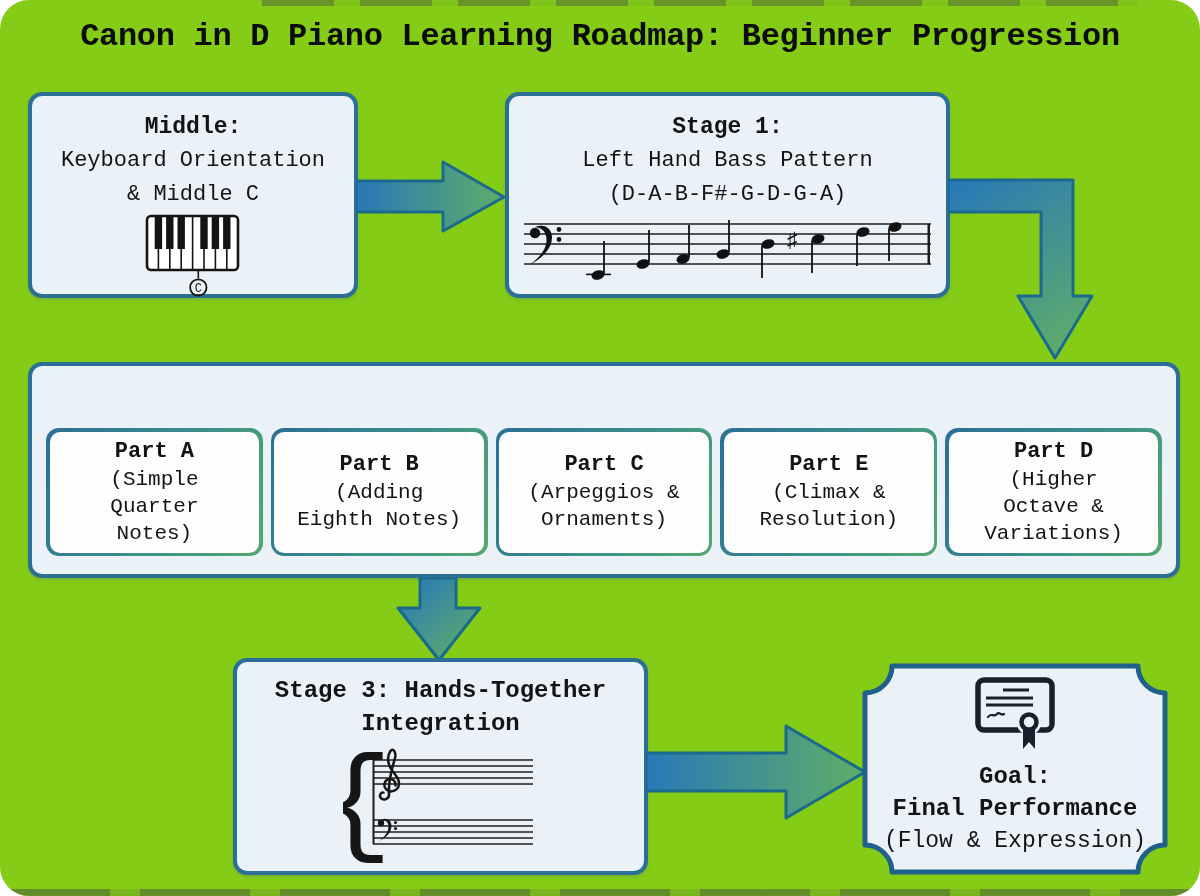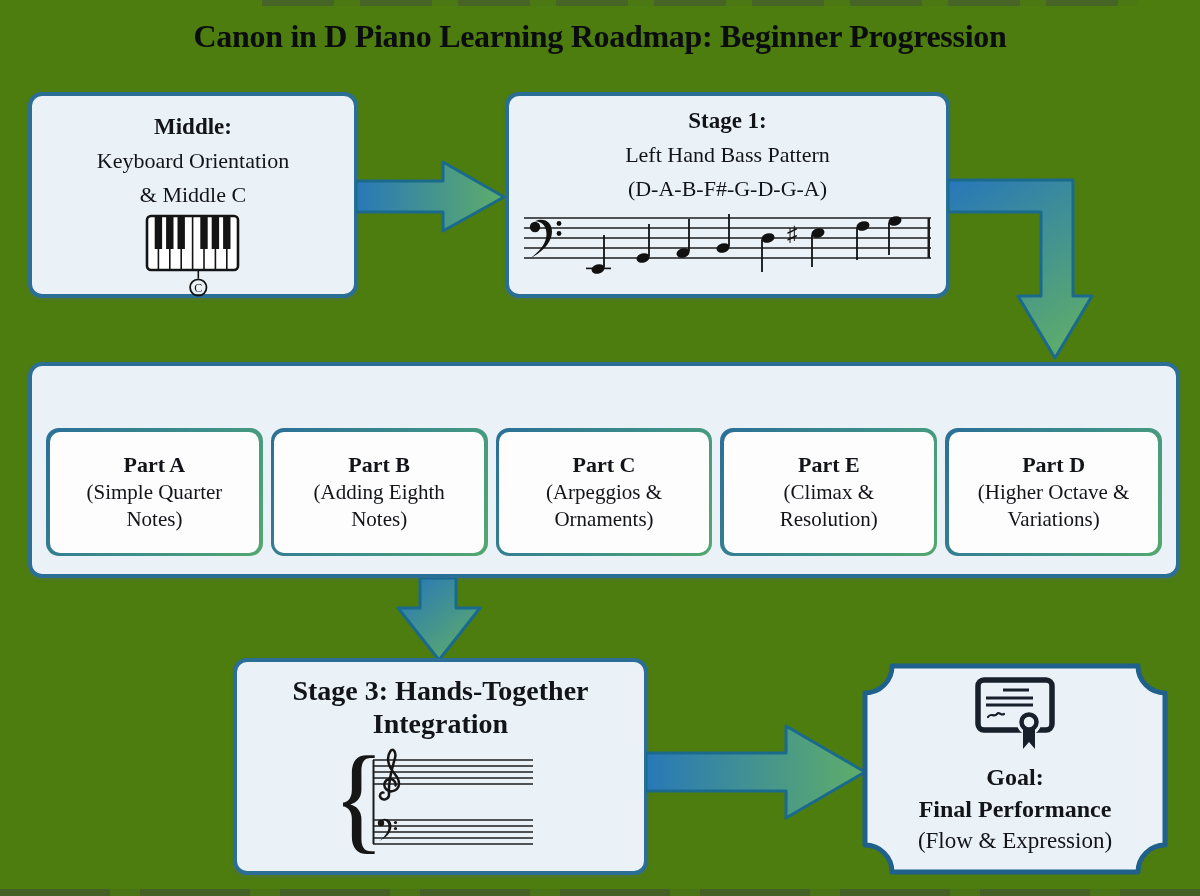--- a/index.html
+++ b/index.html
@@ -1,35 +1,35 @@
 <!DOCTYPE html>
 <html><head>
 <meta charset="utf-8">
 <style>
   html,body{margin:0;padding:0;background:#fff;}
   *{box-sizing:border-box;}
-  #stage{position:relative;width:1200px;height:896px;background:#4d7c0f;overflow:hidden;
-         font-family:Liberation Serif, serif;color:#131418;}
+  #stage{position:relative;width:1200px;height:896px;background:#84cc16;overflow:hidden;
+         font-family:Liberation Mono, monospace;color:#131418;border-radius:29px;}
   .title{position:absolute;top:18px;left:0;width:1200px;text-align:center;
          font-size:32px;font-weight:bold;letter-spacing:-0.3px;color:#0b0c0e;}
   .box{position:absolute;background:#eaf2f8;border:4px solid #2b6f97;border-radius:14px;
        box-shadow:0 2px 3px rgba(90,110,130,.28);text-align:center;}
   .box-heading{font-size:23px;font-weight:bold;line-height:34px;}
   .box-line{font-size:22px;line-height:34px;}
   
   .stage2-heading{font-size:24px;font-weight:bold;line-height:30px;margin-top:14px;}
   .parts-row{position:absolute;left:14px;right:14px;top:62px;display:flex;gap:8px;}
   .part-wrap{flex:1;height:128px;border-radius:13px;padding:3.5px;
              background:linear-gradient(120deg,#2b6f97 0%,#3d8f8a 55%,#53a86e 100%);}
   .part-inner{width:100%;height:100%;border-radius:10px;background:#fdfdfe;
               display:flex;flex-direction:column;justify-content:center;align-items:center;}
   .part-label{font-size:22px;font-weight:bold;line-height:28px;}
   .part-desc{font-size:21px;line-height:27px;width:170px;text-align:center;}
   
-  .stage3-heading{font-size:28px;font-weight:bold;line-height:33px;margin-top:12px;}
+  .stage3-heading{font-size:24px;font-weight:bold;line-height:33px;margin-top:12px;}
   .goal-wrap{position:absolute;left:862px;top:663px;width:306px;height:212px;}
   .goal-shape{position:absolute;left:0;top:0;}
   .goal-content{position:absolute;left:0;top:0;width:306px;height:244px;
                 display:flex;flex-direction:column;align-items:center;padding-top:12px;text-align:center;}
   .goal-heading{font-size:24px;font-weight:bold;line-height:32px;}
   .goal-line1{font-size:24px;font-weight:bold;line-height:32px;}
   .goal-line2{font-size:23px;line-height:32px;}
   .arrow-svg{position:absolute;}
   .edge-artifact{position:absolute;pointer-events:none;}
   .edge-artifact.top{left:262px;top:0;width:876px;height:6px;opacity:.45;
@@ -79,21 +79,21 @@
   <svg class="arrow-svg" style="left:356px;top:158px;" width="150" height="80" viewBox="0 0 150 80">
     <defs>
         <linearGradient id="ag1" x1="0" y1="40" x2="150" y2="40" gradientUnits="userSpaceOnUse">
       <stop offset="0" stop-color="#2878b8"></stop>
           <stop offset="1" stop-color="#5fae68"></stop>
         </linearGradient>
       </defs>
     <polygon points="0,23 87,23 87,4 148,39 87,73 87,54 0,54" fill="url(#ag1)" stroke="#1a6a8d" stroke-width="3" stroke-linejoin="round"></polygon>
   </svg>
 
-  <div class="box" style="left:505px;top:92px;width:445px;height:206px;padding-top:8px;">
+  <div class="box" style="left:505px;top:92px;width:445px;height:206px;padding-top:14px;">
     <div class="box-heading">Stage 1:</div>
     <div class="box-line">Left Hand Bass Pattern</div>
     <div class="box-line">(D-A-B-F#-G-D-G-A)</div>
     <svg width="412" height="64" viewBox="0 0 412 64" style="margin-top:6px;">
       <g stroke="#1c1c1c" stroke-width="1.6">
         <line x1="2" y1="6" x2="409" y2="6"></line>
           <line x1="2" y1="16" x2="409" y2="16"></line>
         <line x1="2" y1="26" x2="409" y2="26"></line>
           <line x1="2" y1="36" x2="409" y2="36"></line>
         <line x1="2" y1="46" x2="409" y2="46"></line>

